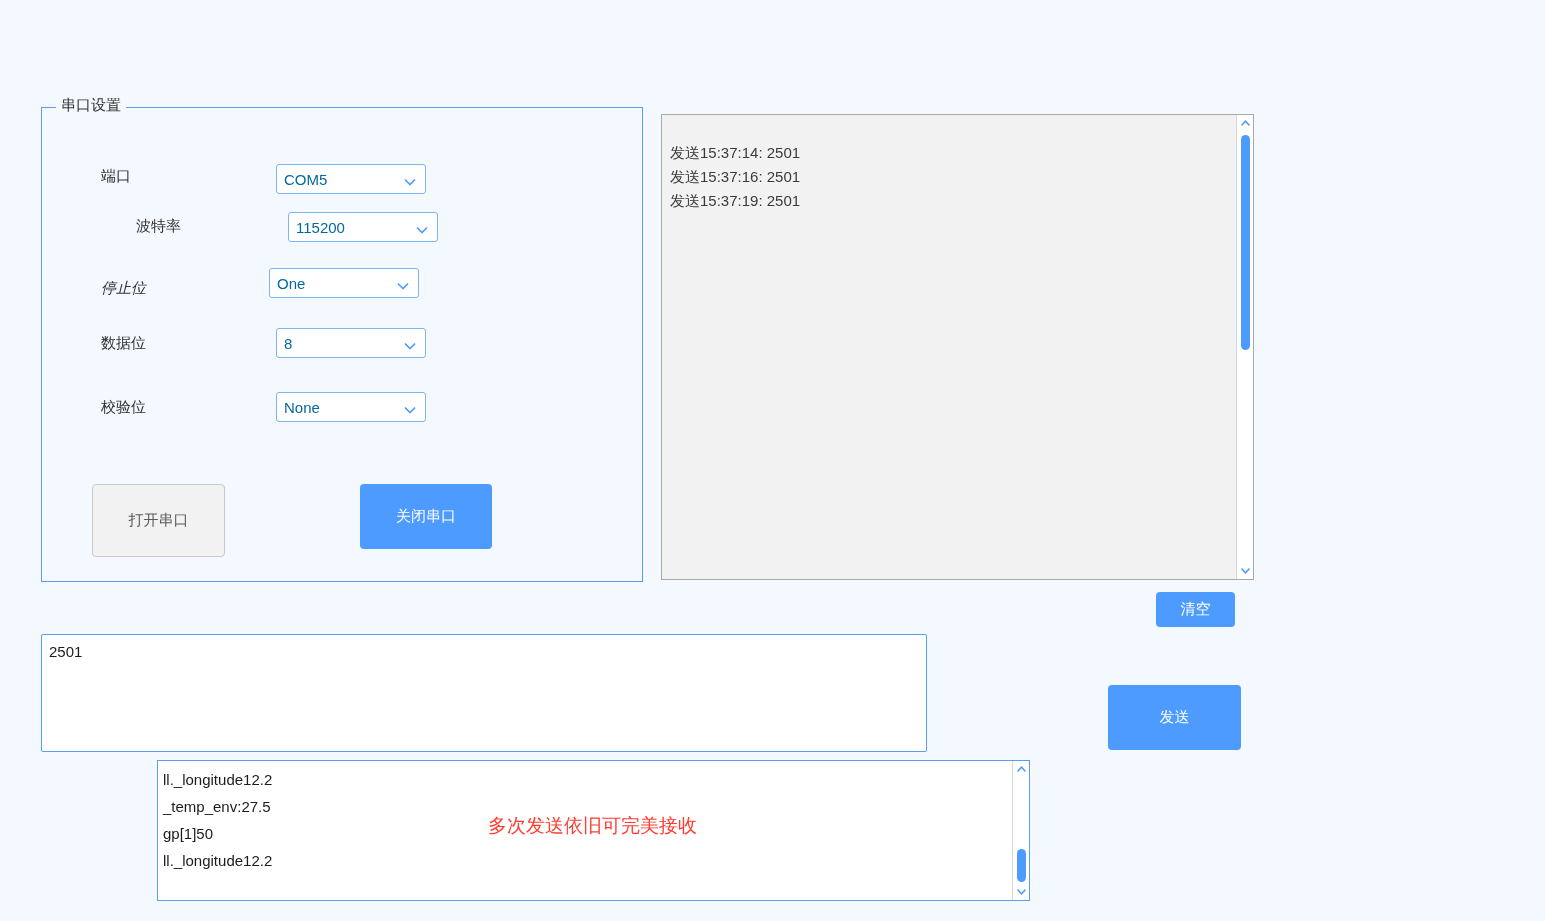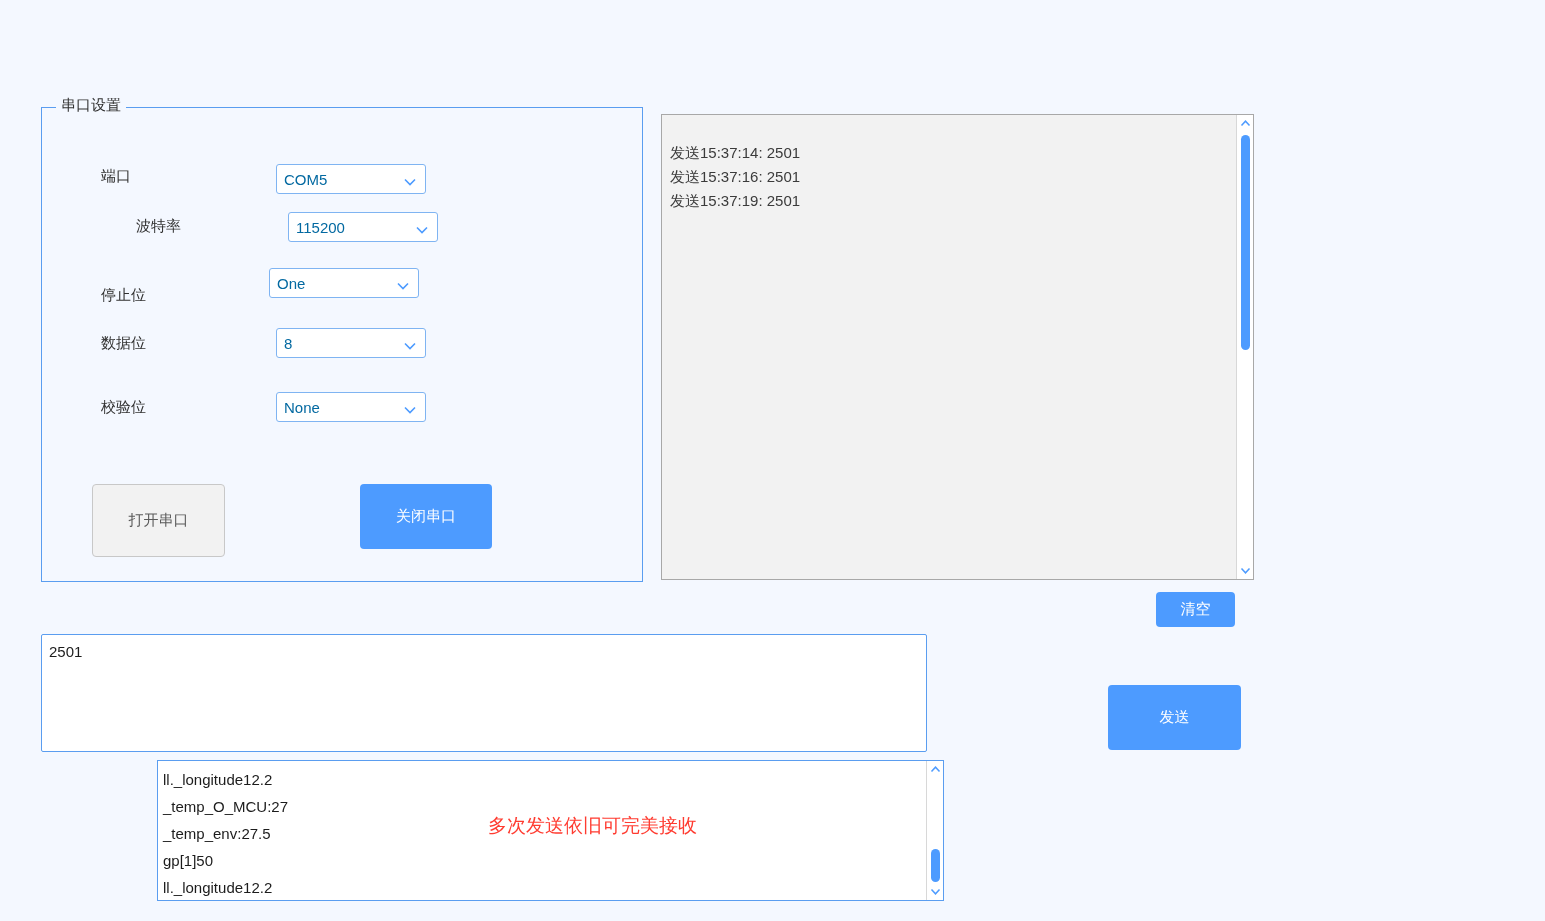--- a/index.html
+++ b/index.html
@@ -167,21 +167,21 @@
     left: 7px; top: 7px;
     font-size: 15px; line-height: 20px;
     color: #1c1c1c;
     white-space: pre-wrap;
   }
 
   
   .listbox {
     position: absolute;
     left: 157px; top: 760px;
-    width: 787px; height: 141px;
+    width: 873px; height: 141px;
     background: #ffffff;
     border: 1px solid #5a9df0;
     box-sizing: border-box;
     overflow: hidden;
   }
   .listbox .list-lines {
     position: absolute;
     left: 5px; top: 5px;
     right: 20px;
   }
@@ -221,21 +221,21 @@
     <div class="field-label" style="left:59px; top:109px;margin-left:35px;">波特率</div>
     <div class="combo" style="left:246px; top:104px;">
       <span class="combo-value">115200</span>
       <span class="chev">
         <svg width="14" height="12" viewBox="0 0 14 12">
             <polyline points="2,3.5 7,8.5 12,3.5" fill="none" stroke="currentColor" stroke-width="1.6"></polyline>
           </svg>
       </span>
     </div>
 
-    <div class="field-label" style="left:59px; top:178px;">停止位</div>
+    <div class="field-label" style="left:59px; top:171px;font-style:italic;">停止位</div>
     <div class="combo" style="left:227px; top:160px;">
       <span class="combo-value">One</span>
       <span class="chev">
         <svg width="14" height="12" viewBox="0 0 14 12">
             <polyline points="2,3.5 7,8.5 12,3.5" fill="none" stroke="currentColor" stroke-width="1.6"></polyline>
           </svg>
       </span>
     </div>
 
     <div class="field-label" style="left:59px; top:226px;">数据位</div>
@@ -287,21 +287,20 @@
 
   <div class="sendbox">
     <div class="send-value" placeholder="">2501</div>
   </div>
 
   <div class="btn btn-primary" style="left:1108px; top:685px; width:133px; height:65px;">发送</div>
 
   <div class="listbox">
     <div class="list-lines">
       <div class="list-line">ll._longitude12.2</div>
-      <div class="list-line">_temp_O_MCU:27</div>
       <div class="list-line">_temp_env:27.5</div>
       <div class="list-line">gp[1]50</div>
       <div class="list-line">ll._longitude12.2</div>
     </div>
     <div class="vscroll">
       <div class="arrow up">
         <svg width="11" height="9" viewBox="0 0 11 9">
             <polyline points="1.5,6.5 5.5,2.2 9.5,6.5" fill="none" stroke="currentColor" stroke-width="1.5"></polyline>
           </svg>
       </div>

